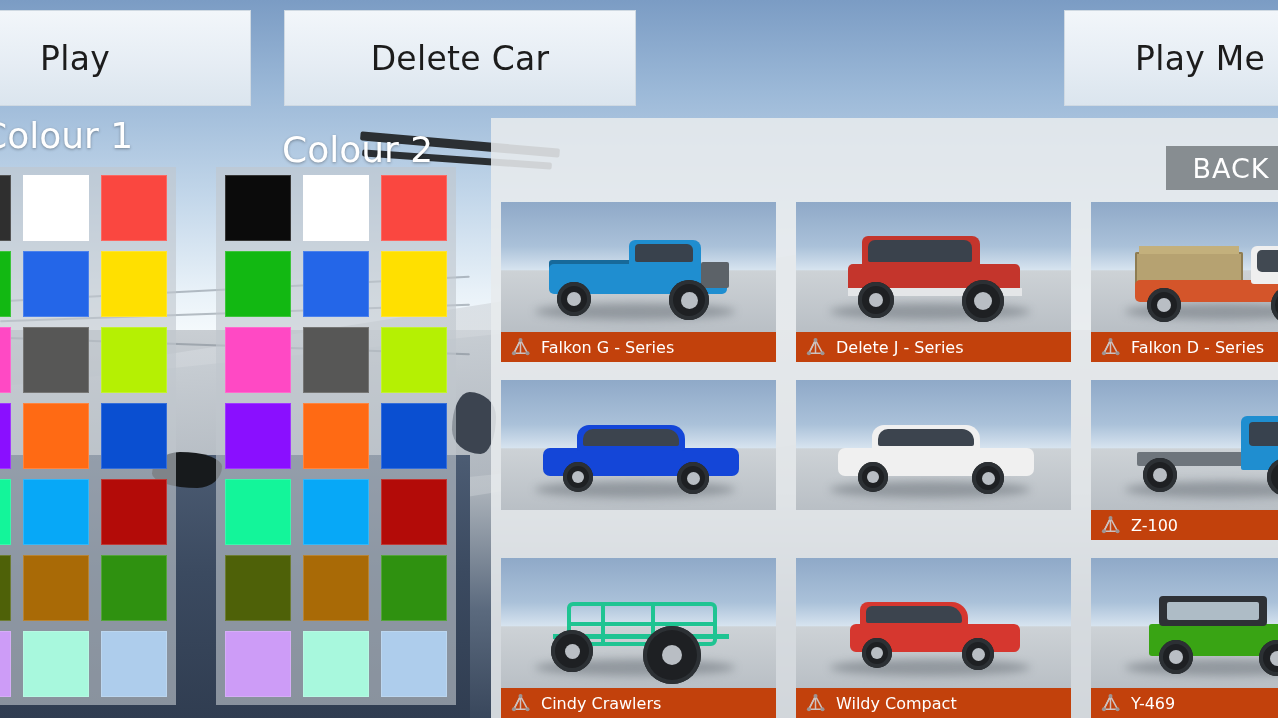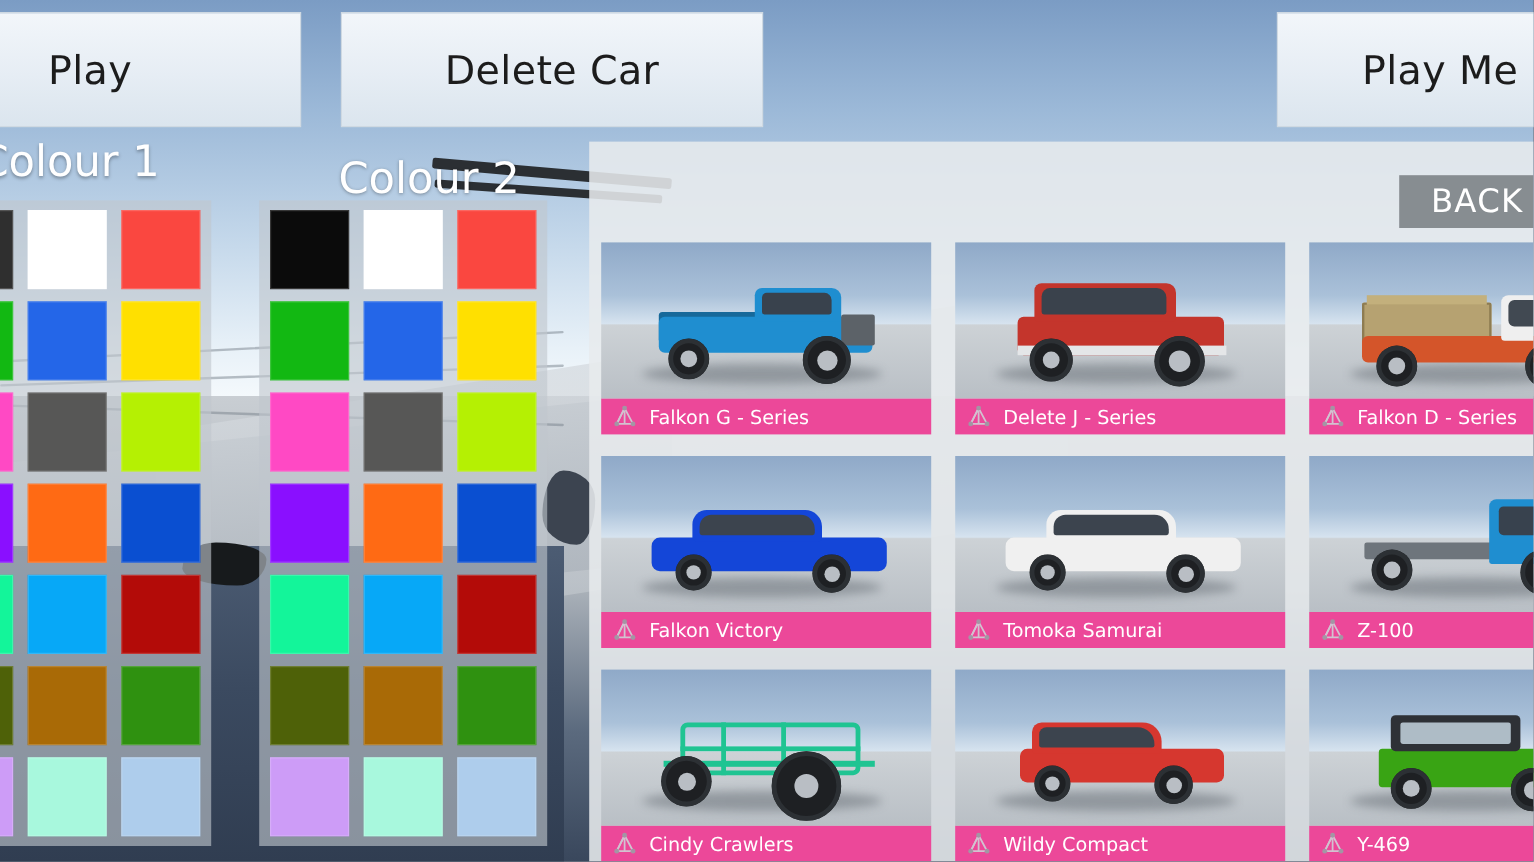--- a/index.html
+++ b/index.html
@@ -101,21 +101,21 @@
   #car-grid {
     position:absolute; left:10px; top:84px;
     display:grid; grid-template-columns:repeat(3,275px); gap:18px 20px;
   }
   .car-card { width:275px; cursor:pointer; }
   .car-thumb {
     position:relative; width:275px; height:130px; overflow:hidden;
     background:linear-gradient(180deg,#8fa9c8 0%,#aac1d9 34%,#d6e3ef 52%,#cdd2d6 53%,#b9bfc5 100%);
   }
   .car-label {
-    height:30px; background:#ec4899;
+    height:30px; background:#c2410c;
     display:flex; align-items:center; gap:10px; padding-left:9px;
     color:#ffffff; font-size:16px; white-space:nowrap;
   }
   .prefab-icon { width:21px; height:21px; flex:0 0 21px; opacity:.88; }
   .body   { position:absolute; border-radius:5px; }
   .cabin  { position:absolute; border-radius:6px 8px 3px 3px; }
   .wheel  { position:absolute; background:#1e2023; border-radius:50%;
             box-shadow:inset 0 0 0 4px #2c3034; }
   .hub    { position:absolute; background:#b9bec4; border-radius:50%; }
   .shadow { position:absolute; background:rgba(70,78,88,.38);
@@ -290,55 +290,31 @@
         <div class="car-thumb">
           <div class="shadow" style="left:34px;top:101px;width:200px;height:17px;"></div>
           <div class="body" style="left:42px;top:68px;width:196px;height:28px;background:#1446d8;border-radius:7px;"></div>
           <div class="cabin" style="left:76px;top:45px;width:108px;height:26px;background:#1446d8;border-radius:12px 14px 3px 3px;"></div>
           <div style="position:absolute;left:82px;top:49px;width:96px;height:17px;background:#3c444e;border-radius:10px 12px 2px 2px;"></div>
           <div class="wheel" style="left:62px;top:82px;width:30px;height:30px;"></div>
           <div class="hub" style="left:71px;top:91px;width:12px;height:12px;"></div>
           <div class="wheel" style="left:176px;top:82px;width:32px;height:32px;"></div>
           <div class="hub" style="left:186px;top:92px;width:13px;height:13px;"></div>
         </div>
-        <div class="car-label">
-          <svg class="prefab-icon" viewBox="0 0 24 24">
-            <g fill="none" stroke="#cfd3d8" stroke-width="1.7" stroke-linejoin="round">
-              <path d="M12 3.5 L20 18.5 L4.5 18.5 Z"></path>
-              <path d="M12 3.5 L12 18.5 M12 3.5 L4.5 18.5"></path>
-            </g>
-            <circle cx="12" cy="3.5" r="2.3" fill="#9aa0a6"></circle>
-            <circle cx="20" cy="18.6" r="2.3" fill="#9aa0a6"></circle>
-            <circle cx="4.5" cy="18.6" r="2.3" fill="#9aa0a6"></circle>
-          </svg>
-          <span>Falkon  Victory</span>
-        </div>
       </div>
       <div class="car-card">
         <div class="car-thumb">
           <div class="shadow" style="left:34px;top:101px;width:200px;height:17px;"></div>
           <div class="body" style="left:42px;top:68px;width:196px;height:28px;background:#f0f0f0;border-radius:7px;"></div>
           <div class="cabin" style="left:76px;top:45px;width:108px;height:26px;background:#f0f0f0;border-radius:12px 14px 3px 3px;"></div>
           <div style="position:absolute;left:82px;top:49px;width:96px;height:17px;background:#3c444e;border-radius:10px 12px 2px 2px;"></div>
           <div class="wheel" style="left:62px;top:82px;width:30px;height:30px;"></div>
           <div class="hub" style="left:71px;top:91px;width:12px;height:12px;"></div>
           <div class="wheel" style="left:176px;top:82px;width:32px;height:32px;"></div>
           <div class="hub" style="left:186px;top:92px;width:13px;height:13px;"></div>
-        </div>
-        <div class="car-label">
-          <svg class="prefab-icon" viewBox="0 0 24 24">
-            <g fill="none" stroke="#cfd3d8" stroke-width="1.7" stroke-linejoin="round">
-              <path d="M12 3.5 L20 18.5 L4.5 18.5 Z"></path>
-              <path d="M12 3.5 L12 18.5 M12 3.5 L4.5 18.5"></path>
-            </g>
-            <circle cx="12" cy="3.5" r="2.3" fill="#9aa0a6"></circle>
-            <circle cx="20" cy="18.6" r="2.3" fill="#9aa0a6"></circle>
-            <circle cx="4.5" cy="18.6" r="2.3" fill="#9aa0a6"></circle>
-          </svg>
-          <span>Tomoka Samurai</span>
         </div>
       </div>
       <div class="car-card">
         <div class="car-thumb">
           <div class="shadow" style="left:34px;top:101px;width:200px;height:17px;"></div>
           <div style="position:absolute;left:46px;top:72px;width:110px;height:14px;background:#6e757c;border-radius:2px;"></div>
           <div class="cabin" style="left:150px;top:36px;width:86px;height:54px;background:#1f8ed0;border-radius:6px 8px 2px 2px;"></div>
           <div style="position:absolute;left:158px;top:42px;width:70px;height:24px;background:#38424e;border-radius:4px;"></div>
           <div class="wheel" style="left:52px;top:78px;width:34px;height:34px;"></div>
           <div class="hub" style="left:62px;top:88px;width:14px;height:14px;"></div>

